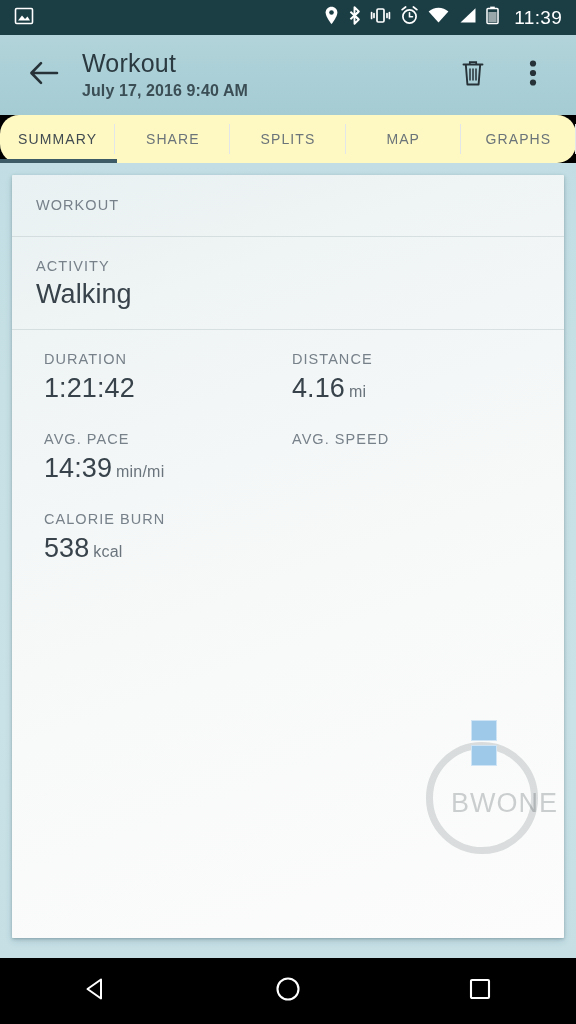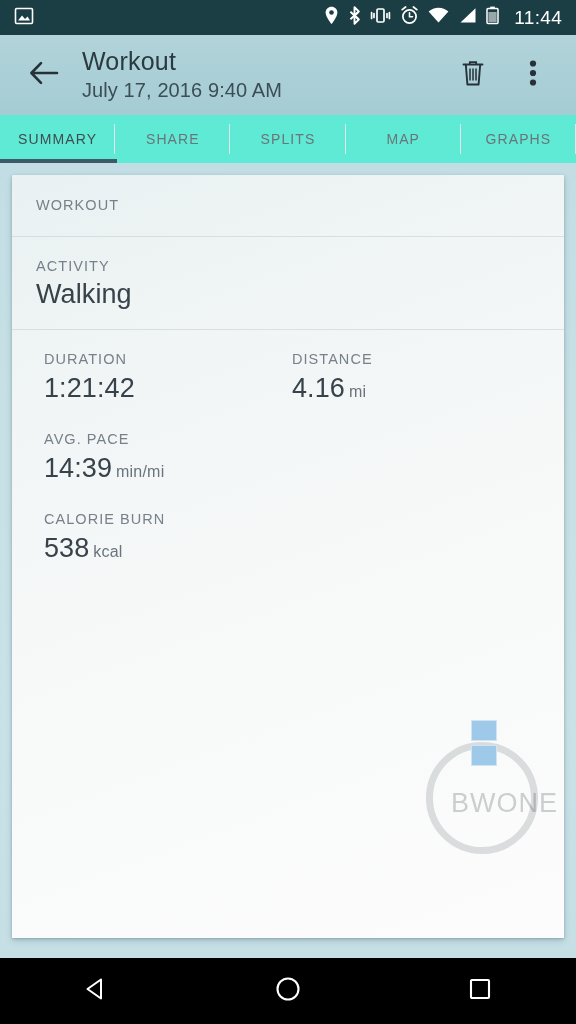--- a/index.html
+++ b/index.html
@@ -43,35 +43,36 @@
     width:52px; height:52px;
     display:flex; align-items:center; justify-content:center;
     flex:0 0 auto;
   }
   .titlewrap { margin-left:12px; flex:1 1 auto; }
   .title {
     font-size:25px; color:#2b3a40; font-weight:400;
     line-height:1.1; letter-spacing:.2px;
   }
   .subtitle {
-    font-size:20px; color:#3b4e55;
-    margin-top:4px; letter-spacing:.1px;
+    font-size:16px; color:#3b4e55;
+    margin-top:4px; letter-spacing:.1px;font-weight:bold;
   }
   .appbar-actions { display:flex; align-items:center; gap:10px; }
   .icon-btn {
     width:50px; height:52px;
     display:flex; align-items:center; justify-content:center;
   }
 
   
   .tabs {
     position:absolute; top:115px; left:0;
     width:576px; height:48px;
-    background:#5eead4;
+    background:#fef9c3;
     display:flex;
+    border-radius:19px;
   }
   .tab {
     flex:1 1 0;
     display:flex; align-items:center; justify-content:center;
     position:relative;
     font-size:14px; letter-spacing:1.1px;
     color:#6b7479;
   }
   .tab::after {
     content:""; position:absolute; right:0; top:9px; bottom:9px;
@@ -242,21 +243,21 @@
           <path d="M17.5 1.2 L17.5 15.5 L2.5 15.5 Z" fill="#ffffff"></path>
         </svg>
       </span>
       <span class="sb-ico">
         <svg width="13" height="19" viewBox="0 0 13 19">
           <rect x="4.2" y="0.6" width="4.6" height="2" fill="#ffffff"></rect>
           <rect x="1" y="2.4" width="11" height="15" rx="1" fill="none" stroke="#ffffff" stroke-width="1.5"></rect>
           <rect x="2.4" y="6" width="8.2" height="10" fill="#ffffff" opacity=".55"></rect>
         </svg>
       </span>
-      <span class="sb-clock">11:44</span>
+      <span class="sb-clock">11:39</span>
     </div>
   </div>
 
   <div class="appbar">
     <div class="back-btn">
       <span>
         <svg width="30" height="26" viewBox="0 0 30 26">
           <path d="M28 13 H3.5 M12 3.2 L2.4 13 L12 22.8" fill="none" stroke="#263238" stroke-width="2.6" stroke-linecap="round" stroke-linejoin="round"></path>
         </svg>
       </span>
@@ -331,20 +332,21 @@
             <div class="lbl">DISTANCE</div>
             <div class="val"><span>4.16</span><span class="unit">mi</span></div>
           </div>
 
           <div class="mcell">
             <div class="lbl">AVG. PACE</div>
             <div class="val"><span>14:39</span><span class="unit">min/mi</span></div>
           </div>
 
           <div class="mcell">
+            <div class="lbl">AVG. SPEED</div>
           </div>
 
           <div class="mcell">
             <div class="lbl">CALORIE BURN</div>
             <div class="val"><span>538</span><span class="unit">kcal</span></div>
           </div>
 
         </div>
       </div>
 

